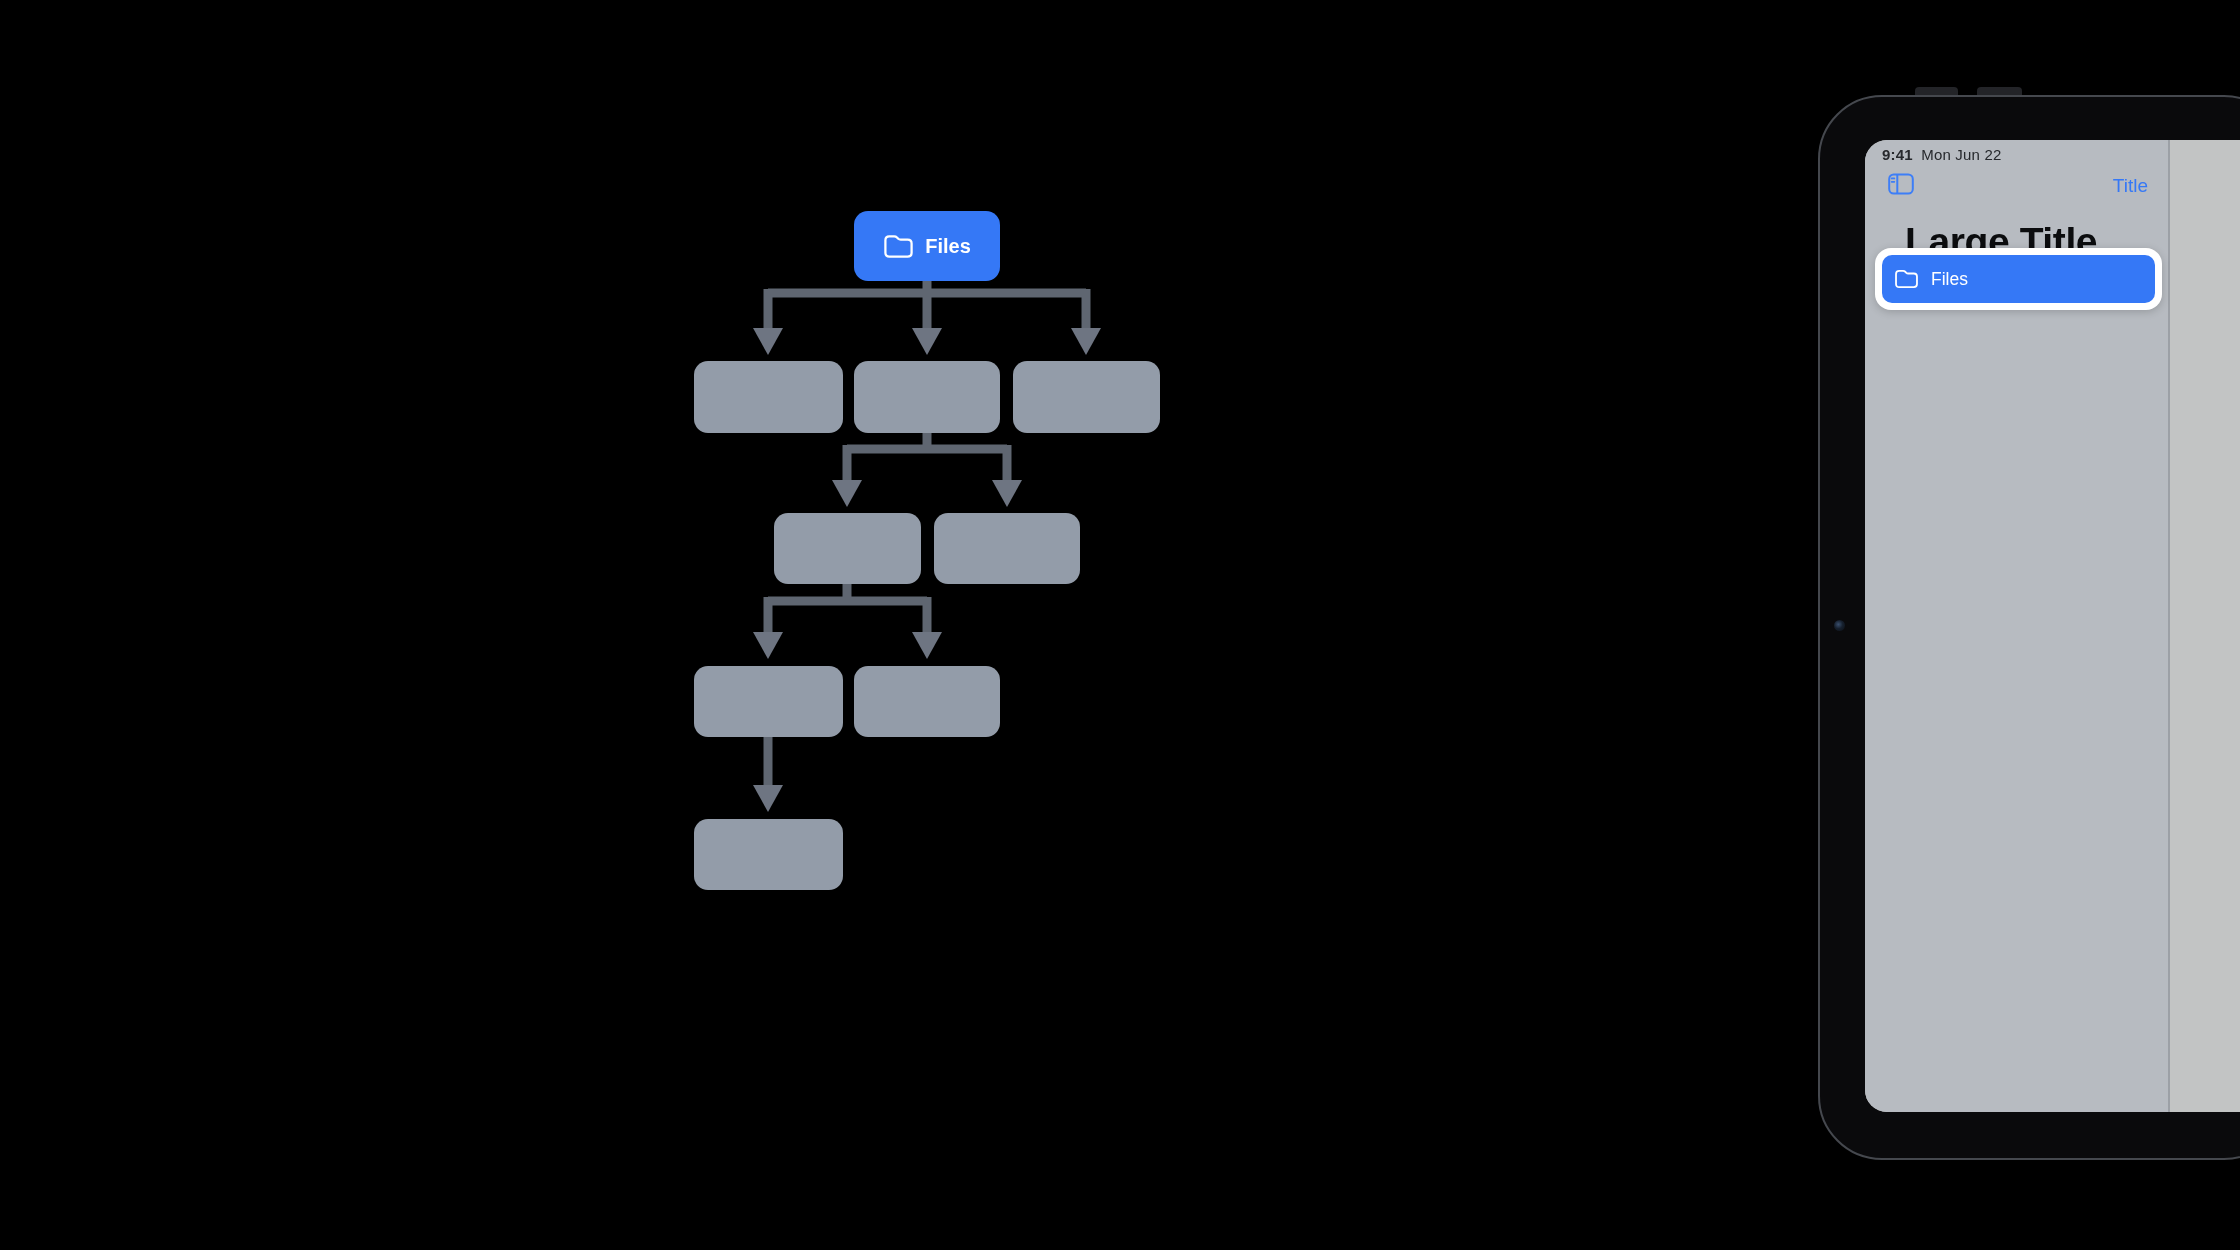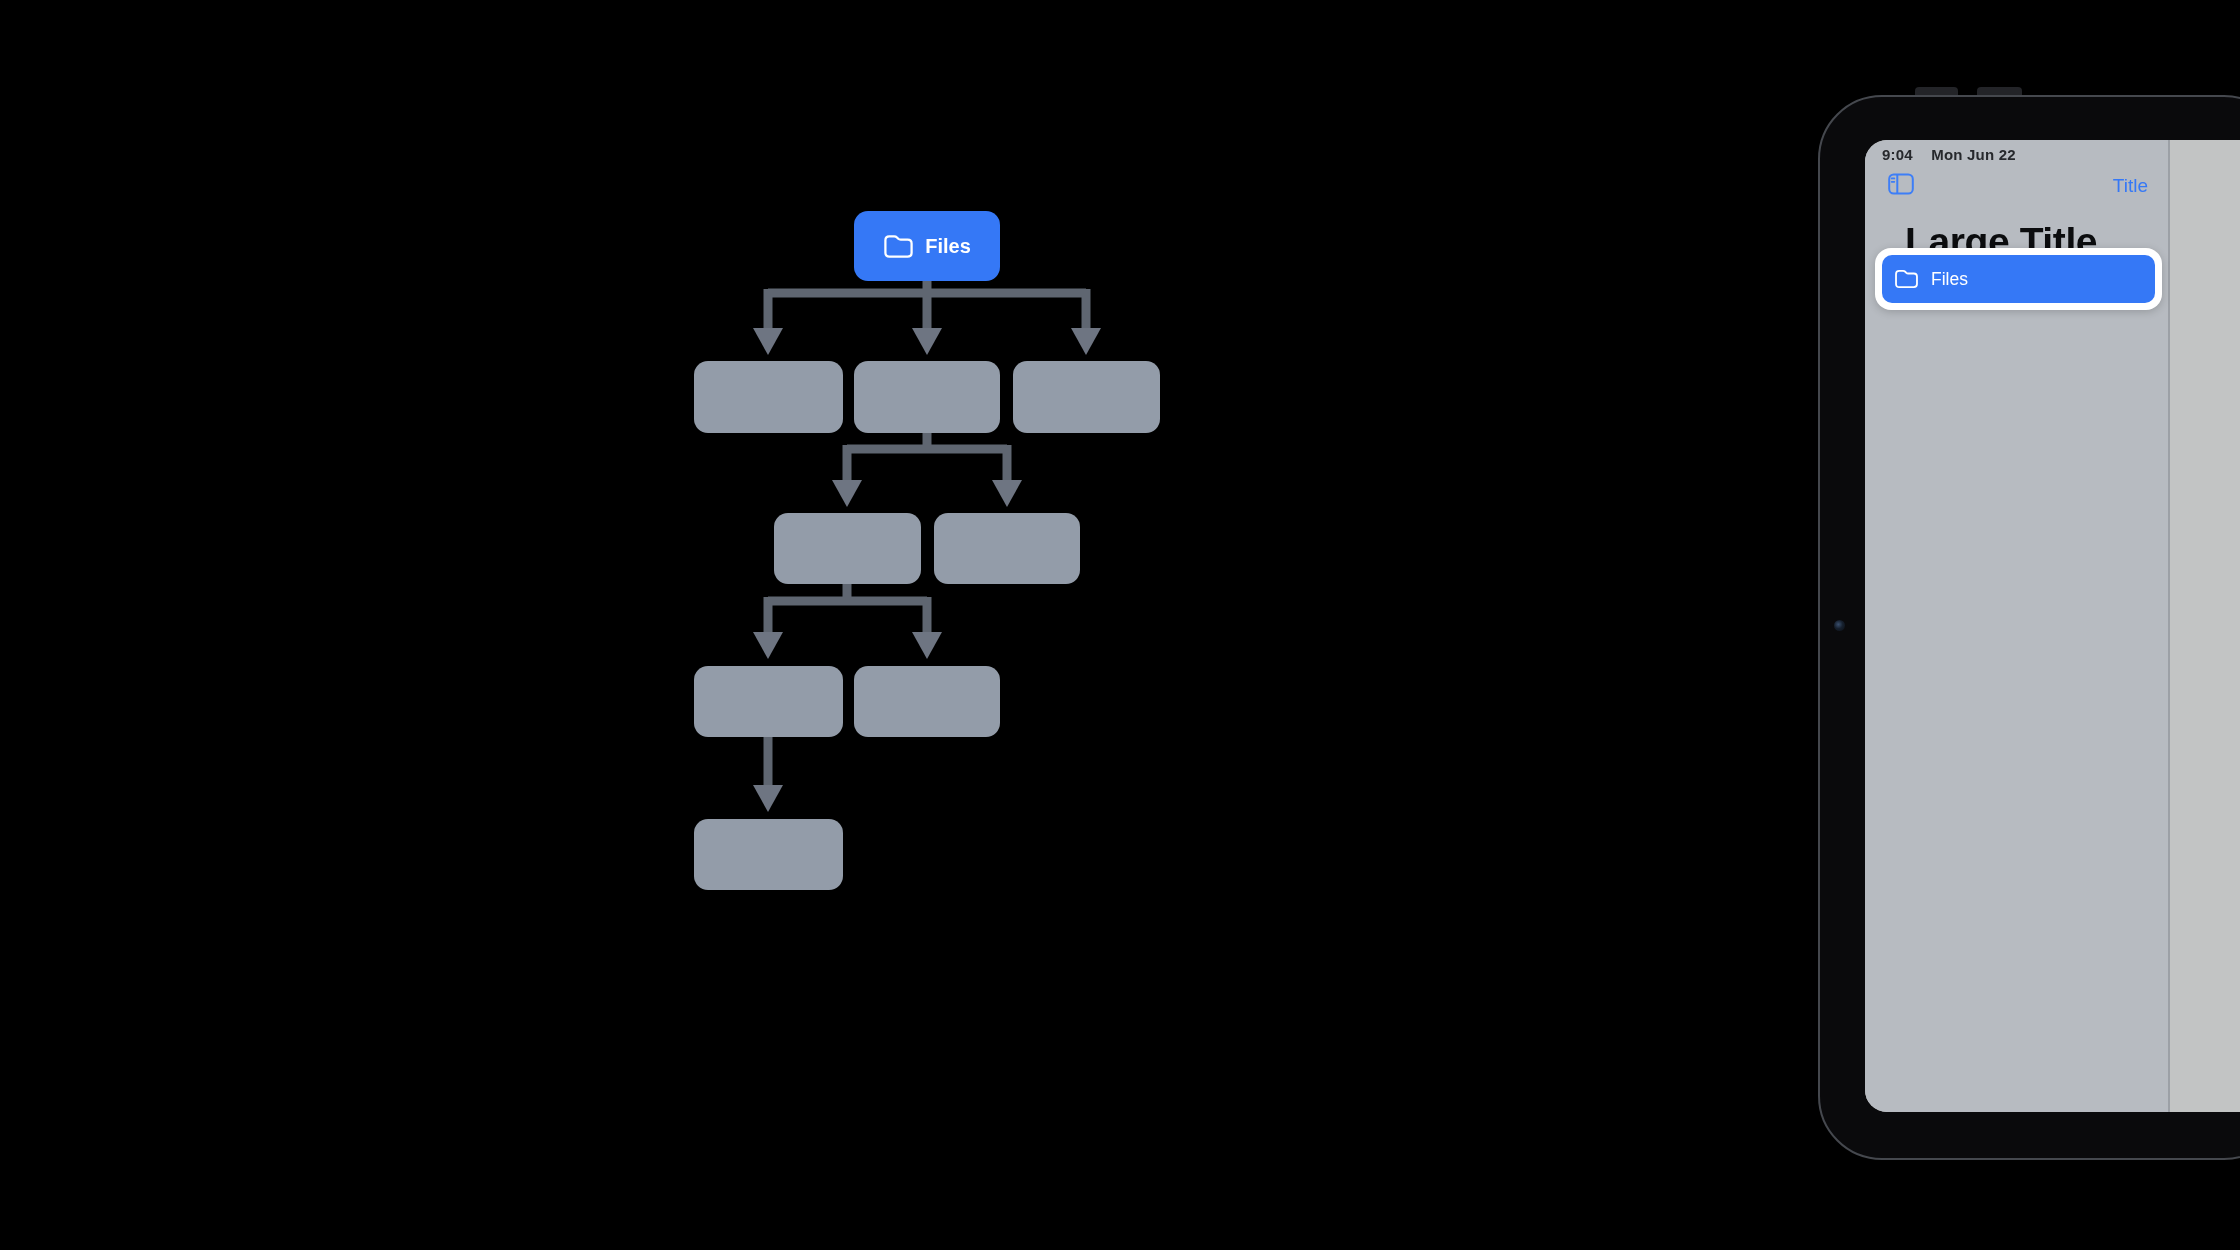--- a/index.html
+++ b/index.html
@@ -70,21 +70,21 @@
     width: 303px;
     background: #B7BBC1;
     border-right: 2px solid #9CA0A6;
   }
   #statusbar {
     position: absolute; left: 17px; top: 6px;
     font-size: 15px; color: #26282C; letter-spacing: 0.2px;
     white-space: nowrap;
   }
   #statusbar .time { font-weight: 700; }
-  #statusbar .date { font-weight: 700; margin-left: 14px; }
+  #statusbar .date { font-weight: 400; margin-left: 4px; }
 
   #sidebar-toggle {
     position: absolute; left: 23px; top: 33px;
     width: 26px; height: 22px;
     background: none; border: none; padding: 0; cursor: pointer;
   }
   #action-button {
     position: absolute; right: 20px; top: 34px;
     background: none; border: none; padding: 0; cursor: pointer;
     font-family: "Liberation Sans", sans-serif;
@@ -157,21 +157,21 @@
   <div class="vol-bump b2"></div>
 
   <div id="ipad">
     <div id="front-camera"></div>
 
     <div id="screen">
 
       <div id="sidebar">
 
         <div id="statusbar">
-          <span class="time">9:04</span>
+          <span class="time">9:41</span>
           <span class="date">Mon Jun 22</span>
         </div>
 
         <button id="sidebar-toggle">
           <svg width="26" height="22" viewBox="0 0 26 22">
             <rect x="1.2" y="1.4" width="23.6" height="19.2" rx="4.5" fill="none" stroke="#3D7EF7" stroke-width="2"></rect>
             <line x1="9.3" y1="1.4" x2="9.3" y2="20.6" stroke="#3D7EF7" stroke-width="2"></line>
             <line x1="3.7" y1="5.4" x2="6.3" y2="5.4" stroke="#3D7EF7" stroke-width="1.8" stroke-linecap="round"></line>
             <line x1="3.7" y1="8.8" x2="6.3" y2="8.8" stroke="#3D7EF7" stroke-width="1.8" stroke-linecap="round"></line>
           </svg>

